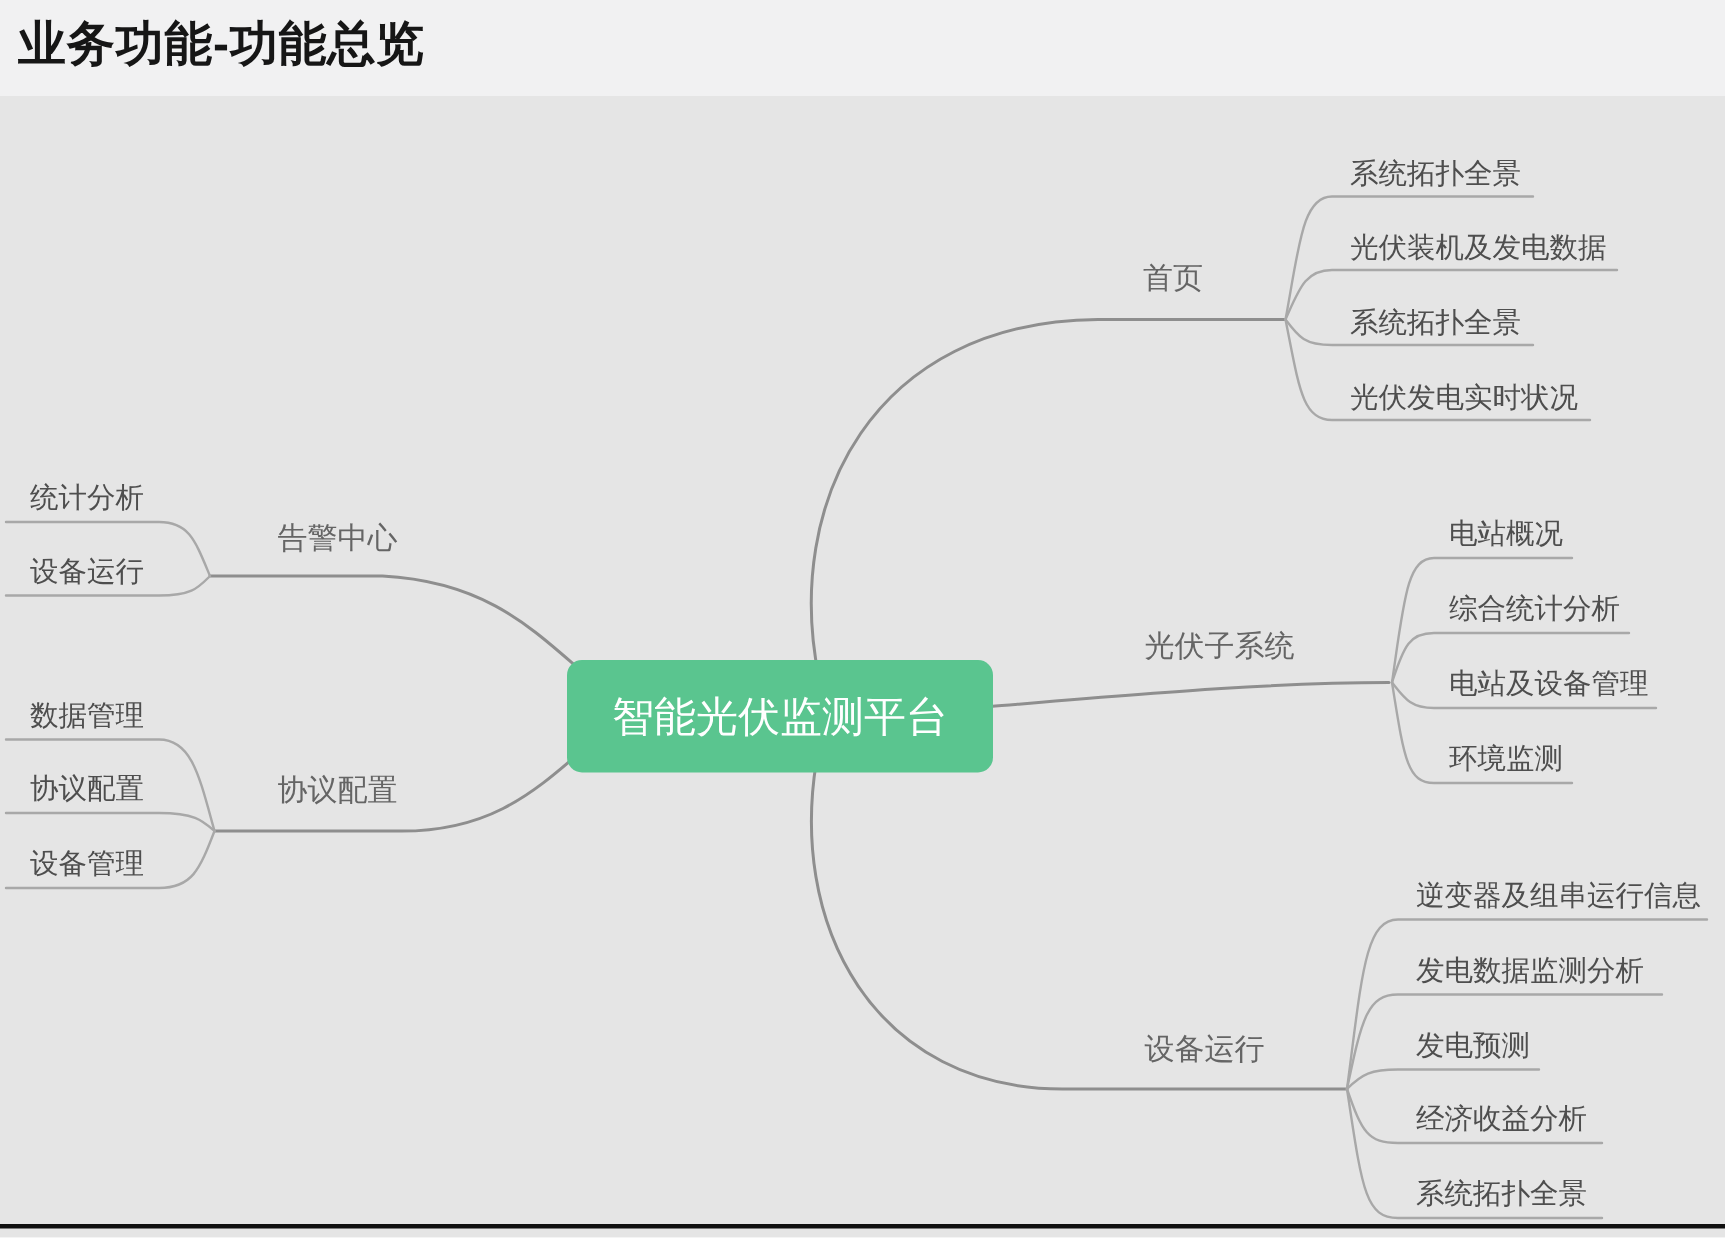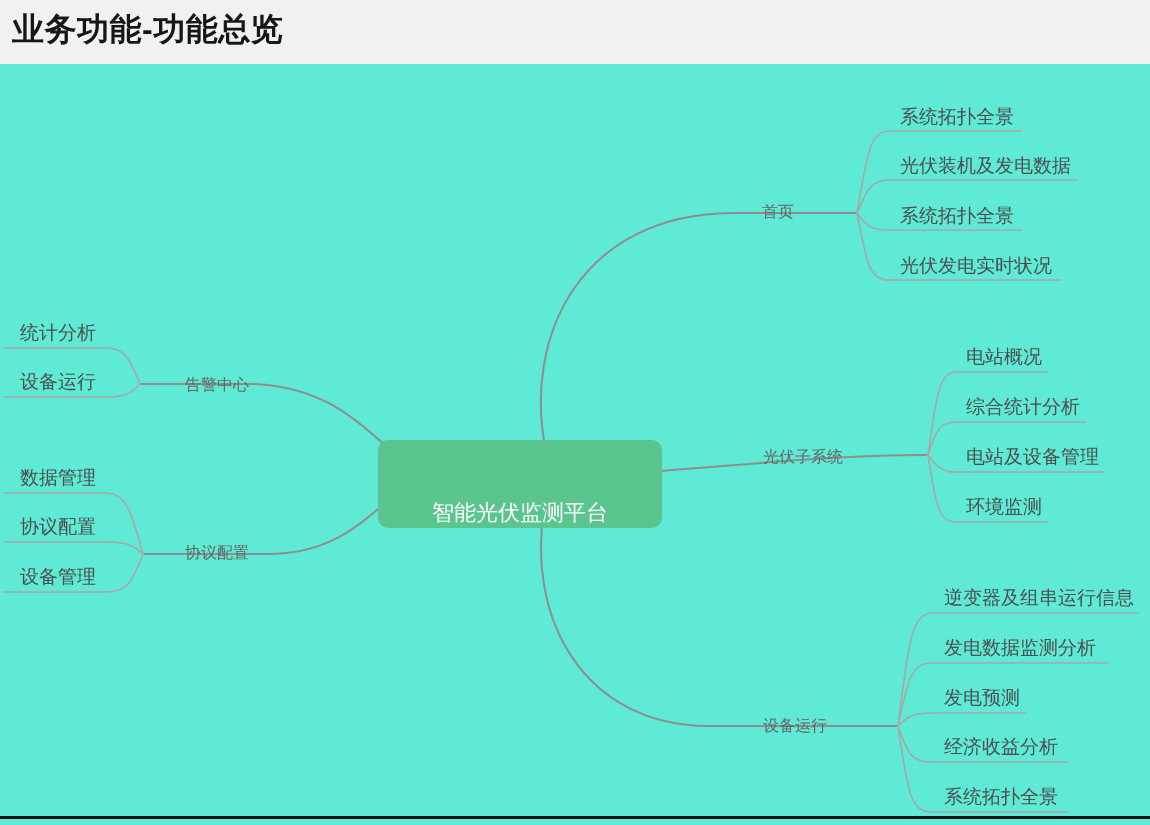--- a/index.html
+++ b/index.html
@@ -1,41 +1,41 @@
 <!DOCTYPE html>
 <html><head>
 <meta charset="utf-8">
 <style>
   html,body{margin:0;padding:0;background:#ffffff;}
   #screen{
-    position:relative;width:1150px;height:825px;background:#5eead4;
+    position:relative;width:1150px;height:825px;background:#e5e5e5;
     font-family:"Liberation Sans","DejaVu Sans",sans-serif;
     overflow:hidden;
   }
   #header{
     position:absolute;left:0;top:0;width:1150px;height:64px;
     background:#f1f1f2;
   }
   #page-title{
     position:absolute;left:12px;top:8px;
     font-size:32px;font-weight:bold;color:#161616;letter-spacing:0.5px;
     white-space:nowrap;
   }
   #canvas{position:absolute;left:0;top:0;width:1150px;height:825px;}
   svg.lines{position:absolute;left:0;top:0;pointer-events:none;}
   .root-node{
-    position:absolute;left:378px;top:440px;width:284px;height:88px;
+    position:absolute;left:378px;top:440px;width:284px;height:75px;
     background:#5ac58f;border-radius:10px;
-    display:flex;align-items:flex-end;justify-content:center;
-    color:#ffffff;font-size:22px;font-weight:500;white-space:nowrap;
+    display:flex;align-items:center;justify-content:center;
+    color:#ffffff;font-size:28px;font-weight:500;white-space:nowrap;
     cursor:default;
   }
   .branch-label{
-    position:absolute;font-size:16px;color:#656565;white-space:nowrap;
-    line-height:1.05;cursor:default;margin-top:28px;
+    position:absolute;font-size:20px;color:#656565;white-space:nowrap;
+    line-height:1.05;cursor:default;
   }
   .leaf-label{
     position:absolute;font-size:19px;color:#4e4e4e;white-space:nowrap;
     line-height:1.05;cursor:default;text-align:center;
   }
   #bottom-rule{
     position:absolute;left:0;top:816px;width:1150px;height:3px;background:#101010;
   }
 </style>
 </head>

